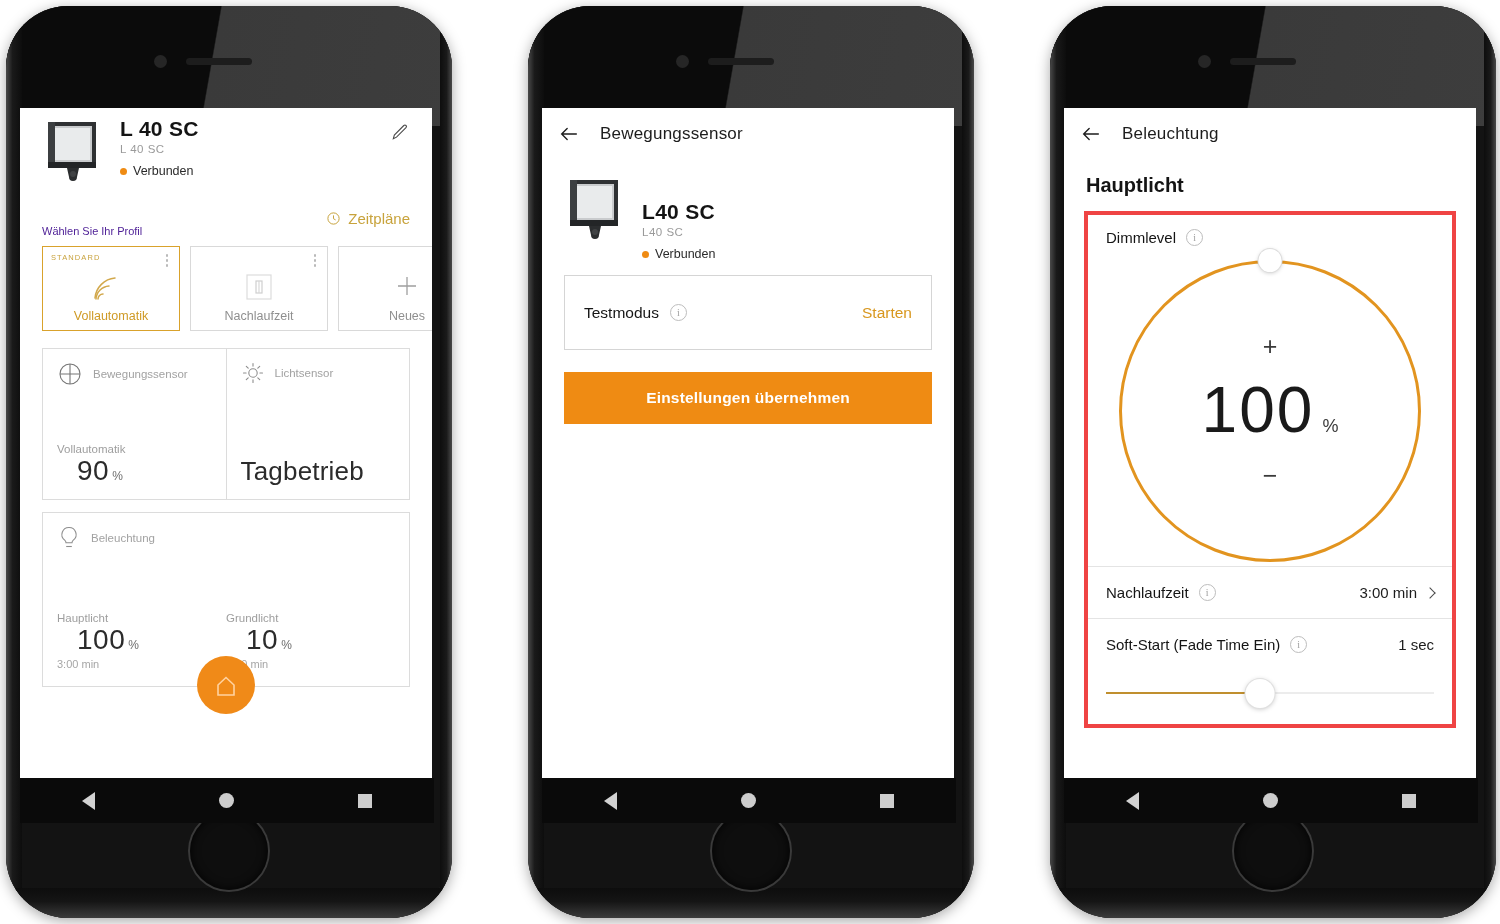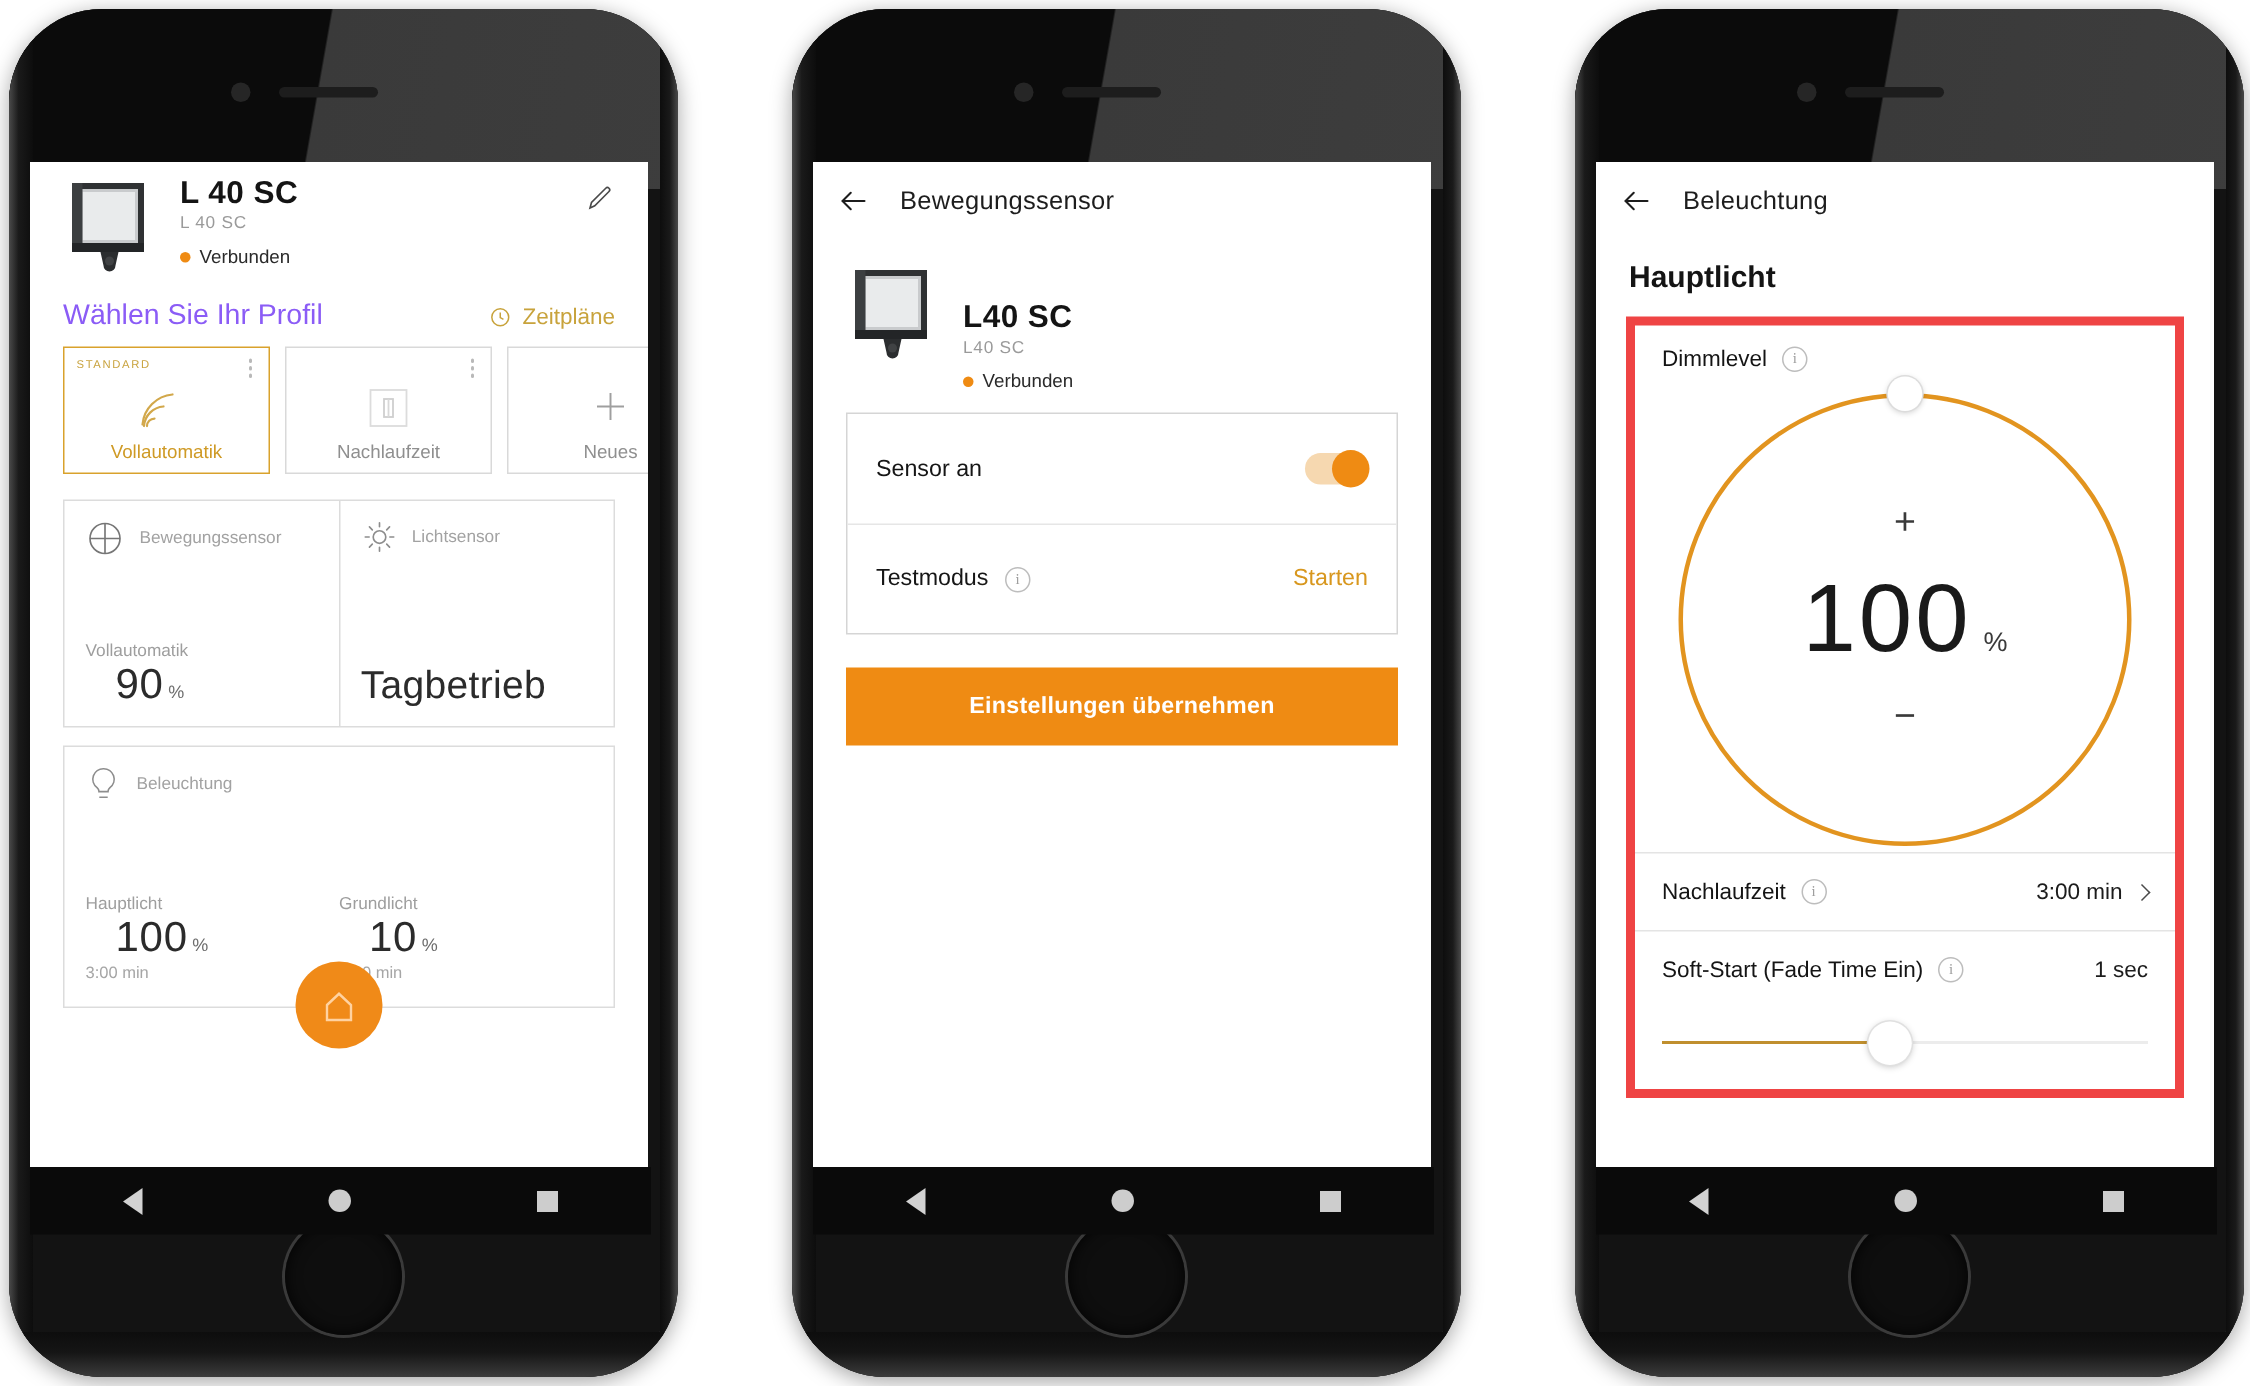--- a/index.html
+++ b/index.html
@@ -81,21 +81,21 @@
   .dev-img { width:62px; height:66px; flex:none; }
   .dev-name { font-size:21px; font-weight:bold; color:#141414; line-height:1.05; letter-spacing:.3px;}
   .dev-sub { font-size:11.5px; color:#9a9a9a; margin-top:3px; letter-spacing:.5px;}
   .dev-status { display:flex; align-items:center; gap:6px; margin-top:9px; }
   .dot { width:7px; height:7px; border-radius:50%; background:#ef8b13; flex:none; }
   .dev-status span { font-size:12.5px; color:#2a2a2a; }
   .pencil { position:absolute; right:22px; top:14px; width:20px; height:20px; }
 
   
   .profile-head { display:flex; align-items:center; justify-content:space-between; padding:16px 22px 9px 22px; }
-  .profile-head .lbl { font-size:19px; color:#8b5cf6; }
+  .profile-head .lbl { font-size:11px; color:#4c1d95;margin-top:25px; }
   .sched { display:flex; align-items:center; gap:7px; color:#c8a33c; font-size:15px; }
 
   .profile-row { display:flex; gap:10px; padding:0 0 0 22px; }
   .pcard {
     position:relative; width:138px; height:85px; border:1px solid #d9d9d9;
     background:#fff; flex:none;
   }
   .pcard.active { border:1.5px solid #d9a22c; }
   .pcard .tag { position:absolute; top:6px; left:8px; font-size:7.5px; color:#c9a33e; letter-spacing:1.1px; }
   .pcard .dots { position:absolute; top:7px; right:11px; display:flex; flex-direction:column; gap:2.5px; }
@@ -141,21 +141,21 @@
   .toggle .knob { position:absolute; right:-1px; top:-2px; width:25px; height:25px; border-radius:50%; background:#ef8b13; }
   .link-or { color:#d8971e; font-size:15.5px; }
   .btn-primary {
     margin:22px 22px 0 22px; height:52px; background:#ef8b13; color:#fff;
     display:flex; align-items:center; justify-content:center;
     font-size:15.5px; font-weight:bold; letter-spacing:.2px;
   }
 
   
   .h3 { font-size:20px; font-weight:bold; color:#141414; padding:14px 22px 0 22px; }
-  .dim-card { margin:14px 20px 0 20px; border:6px solid #ef4444; background:#fff; padding:14px 0 0 0; }
+  .dim-card { margin:14px 20px 0 20px; border:4px solid #ef4444; background:#fff; padding:14px 0 0 0; }
   .dim-head { display:flex; align-items:center; gap:10px; padding:0 18px 0 18px; font-size:15px; color:#141414; }
   .dial-wrap { position:relative; height:320px; }
   .dial { position:absolute; left:50%; top:14px; transform:translateX(-50%); width:302px; height:302px; }
   .dial .ring { position:absolute; inset:0; border-radius:50%; border:3px solid #e2941f; }
   .dial .knob {
     position:absolute; left:50%; top:-11px; transform:translateX(-50%);
     width:23px; height:23px; border-radius:50%; background:#fff;
     box-shadow:0 0 0 1px #dcdcdc, 0 1px 4px rgba(0,0,0,.22);
   }
   .dial .plus, .dial .minus { position:absolute; left:50%; transform:translateX(-50%); color:#3a3a3a; }
@@ -380,28 +380,20 @@
               <i class="dot"></i>
               <span>Verbunden</span>
             </div>
           </div>
         </div>
 
 
         <div class="set-card">
           <div class="set-row">
             <div class="set-label">
-                <span>Sensor an</span>
-              </div>
-            <div class="toggle">
-                <div class="knob"></div>
-              </div>
-          </div>
-          <div class="set-row">
-            <div class="set-label">
               <span>Testmodus</span>
               <span class="infoi">i</span>
             </div>
             <div class="link-or">Starten</div>
           </div>
         </div>
 
         <div class="btn-primary">Einstellungen übernehmen</div>
 
       </div>

